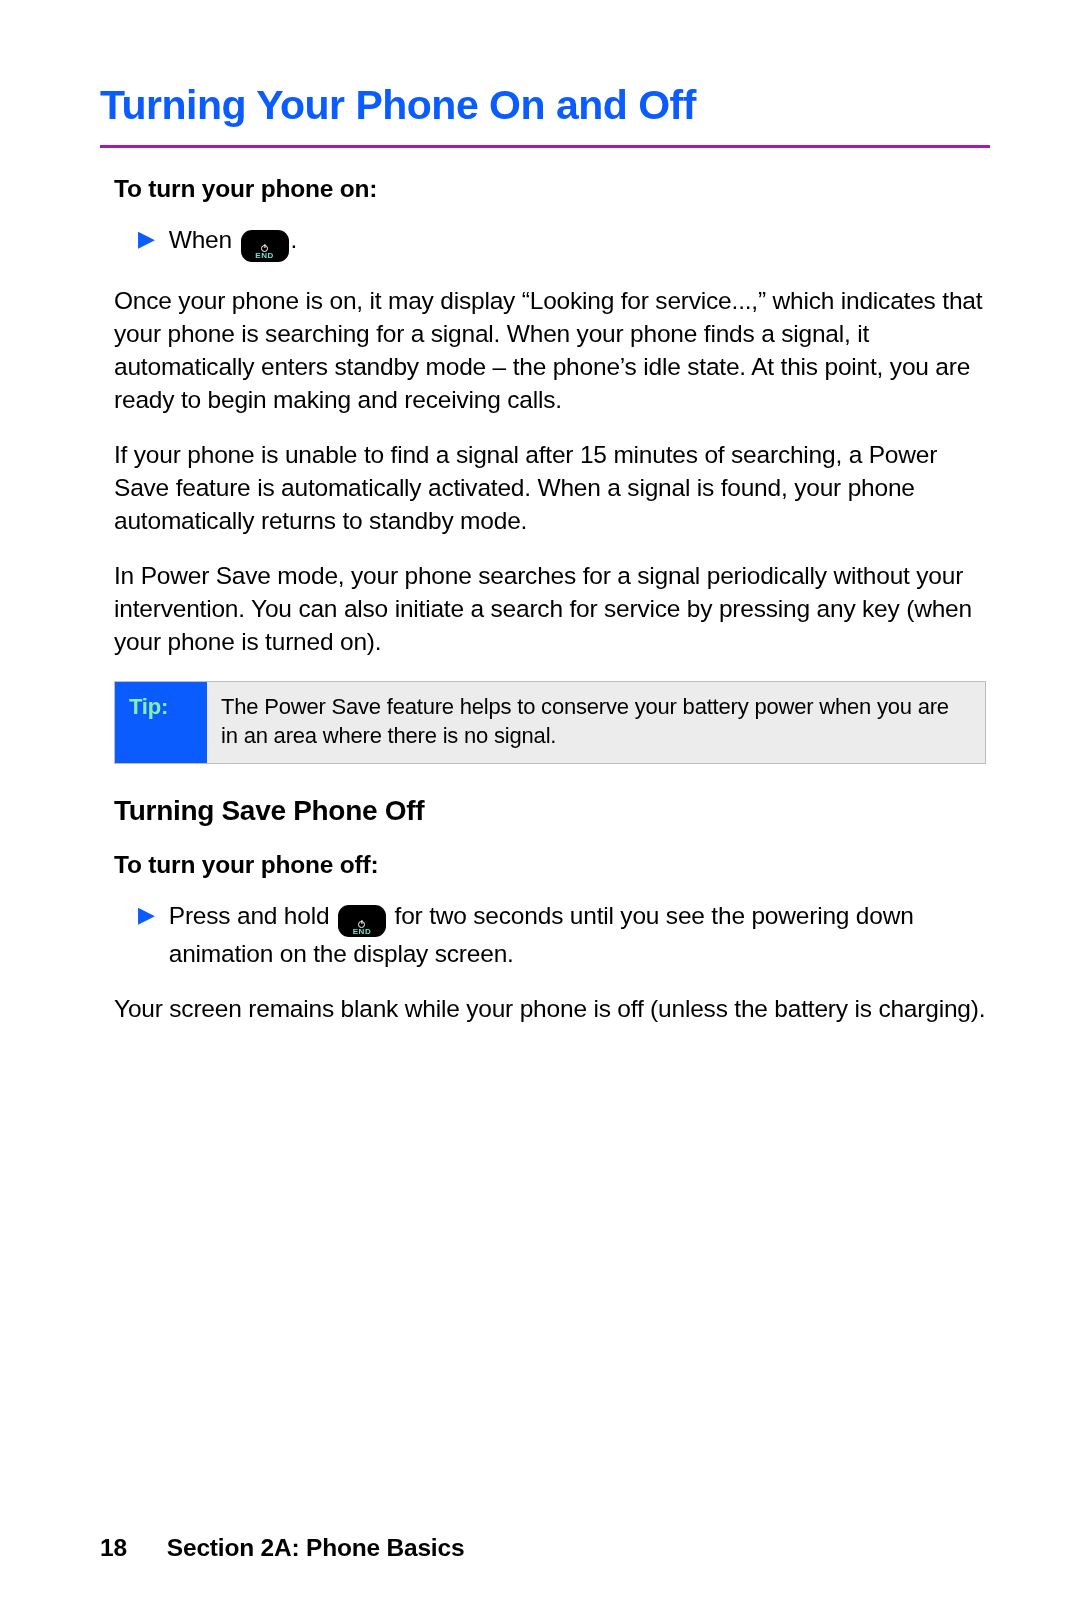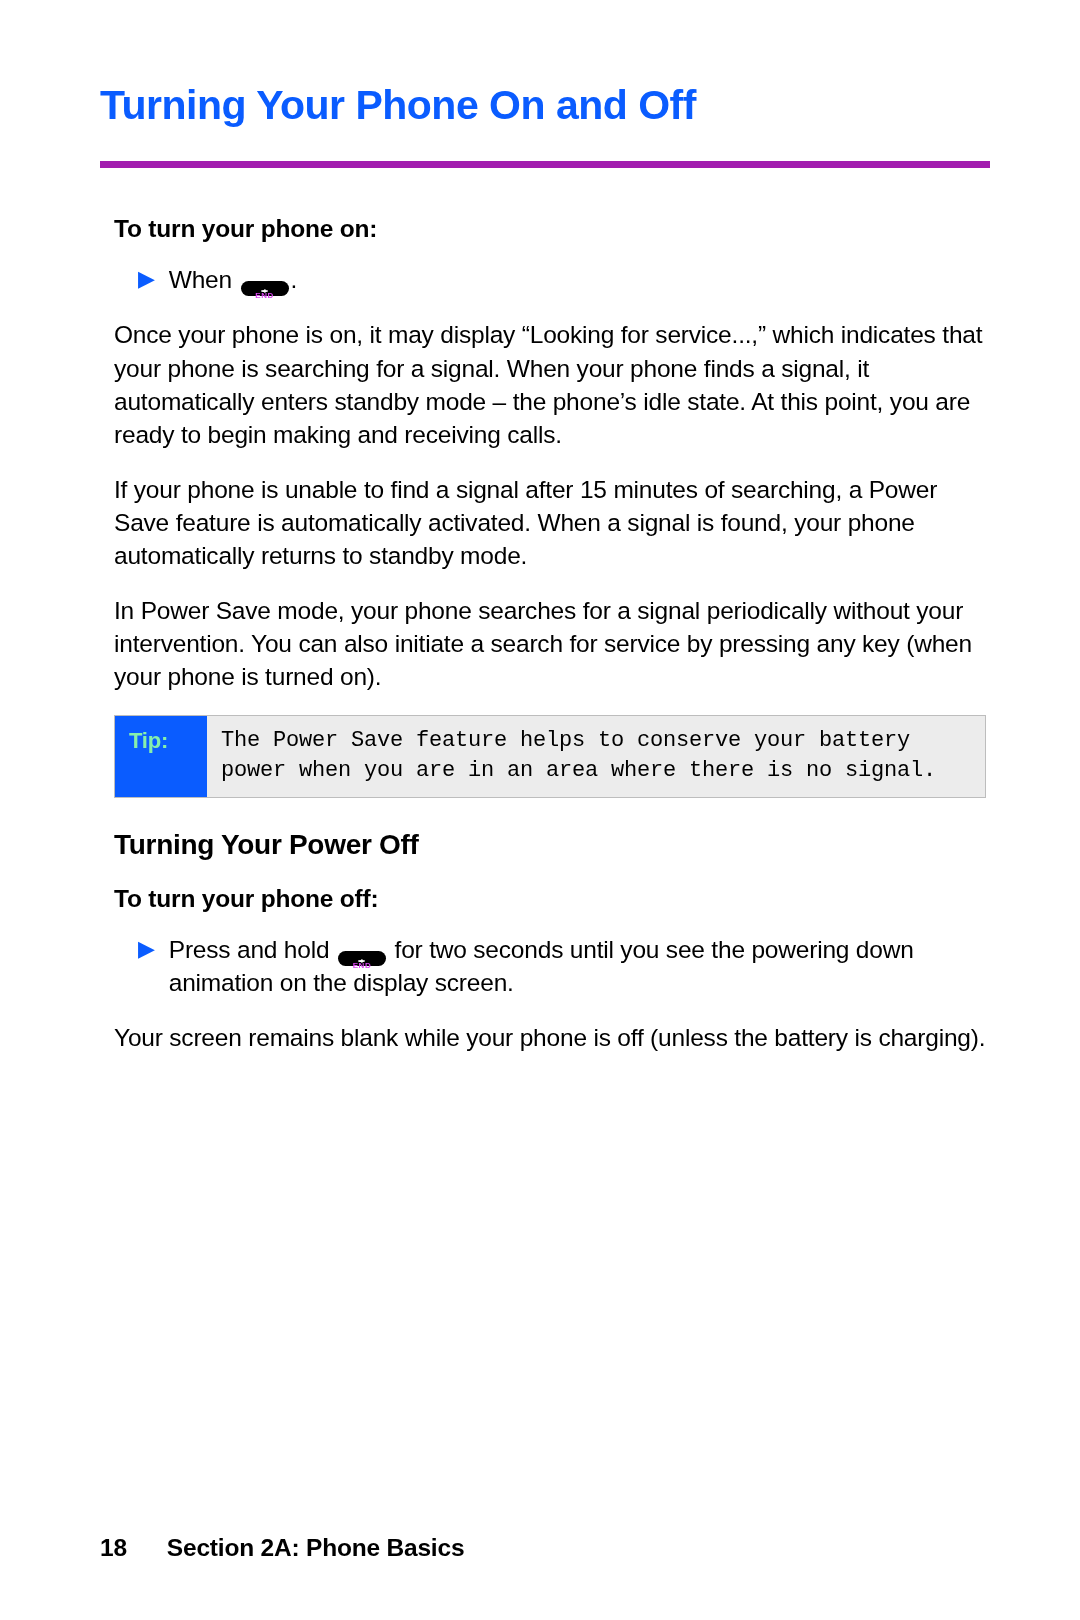--- a/index.html
+++ b/index.html
@@ -13,23 +13,23 @@
     letter-spacing: -0.2px;
     font-stretch: condensed;
     padding: 78px 90px 40px 100px;
     position: relative;
   }
   .page-title {
     color: #0a5cff;
     font-weight: 800;
     font-size: 41px;
     letter-spacing: -0.5px;
-    border-bottom: 7px solid #a21caf;
-    padding-bottom: 28px;
-    margin-bottom: 44px;
+    border-bottom: 3px solid #a21caf;
+    padding-bottom: 12px;
+    margin-bottom: 24px;
   }
   .content { padding-left: 14px; padding-right: 4px; }
   .h2 {
     font-weight: 800;
     font-size: 28px;
     letter-spacing: -0.3px;
     margin-bottom: 18px;
   }
   .h3 {
     font-weight: 800;
@@ -51,24 +51,24 @@
     flex: 0 0 auto;
   }
   .step .step-body { flex: 1 1 auto; }
   .para { margin-bottom: 22px; }
   .key {
     display: inline-flex;
     flex-direction: column;
     align-items: center;
     justify-content: center;
     background: #000;
-    color: #d946ef;
+    color: #5eead4;
     border-radius: 11px;
     width: 48px;
-    height: 15px;
+    height: 32px;
     vertical-align: -4px;
     line-height: 1;
     padding-top: 14px;
     margin: 0 2px;
   }
   .key .pwr {
     width: 7px; height: 7px;
     border: 1.2px solid #fff;
     border-radius: 50%;
     position: relative;
@@ -100,21 +100,20 @@
     padding: 10px 14px;
     width: 92px;
     flex: 0 0 auto;
   }
   .tip-body {
     background: #ececec;
     font-size: 22px;
     line-height: 1.35;
     padding: 10px 16px 12px 14px;
     flex: 1 1 auto;
-    font-family: Liberation Mono, monospace;
   }
   .footer {
     position: absolute;
     left: 100px;
     bottom: 56px;
     font-weight: 800;
     font-size: 24.5px;
     display: flex;
     gap: 40px;
   }
@@ -140,21 +139,21 @@
 
   <p class="para">Once your phone is on, it may display “Looking for service...,” which indicates that your phone is searching for a signal. When your phone finds a signal, it automatically enters standby mode – the phone’s idle state. At this point, you are ready to begin making and receiving calls.</p>
   <p class="para">If your phone is unable to find a signal after 15 minutes of searching, a Power Save feature is automatically activated. When a signal is found, your phone automatically returns to standby mode.</p>
   <p class="para">In Power Save mode, your phone searches for a signal periodically without your intervention. You can also initiate a search for service by pressing any key (when your phone is turned on).</p>
 
   <div class="tip-box">
     <div class="tip-label">Tip:</div>
     <div class="tip-body">The Power Save feature helps to conserve your battery power when you are in an area where there is no signal.</div>
   </div>
 
-  <h2 class="h2">Turning Your Power Off</h2>
+  <h2 class="h2">Turning Save Phone Off</h2>
   <h3 class="h3">To turn your phone off:</h3>
 
   <div class="step">
     <span class="arrow">▶</span>
     <div class="step-body">
       <span>Press and hold </span><span class="key">
           <span class="pwr"></span>
           <span class="end">END</span>
         </span><span> for two seconds until you see the powering down animation on the display screen.</span>
     </div>

